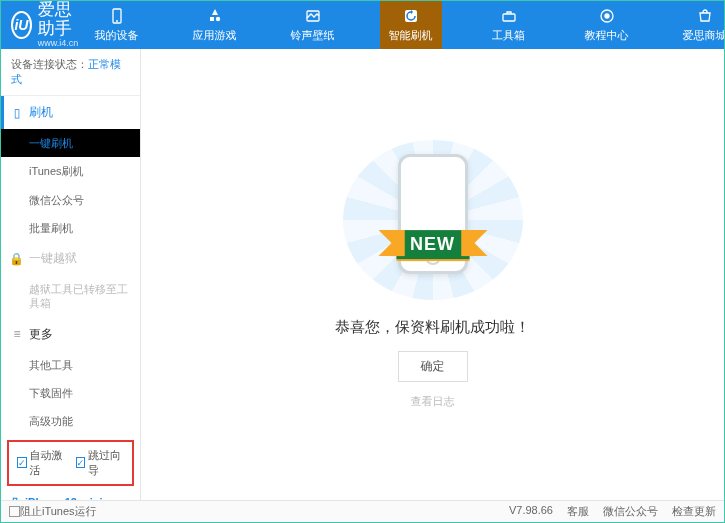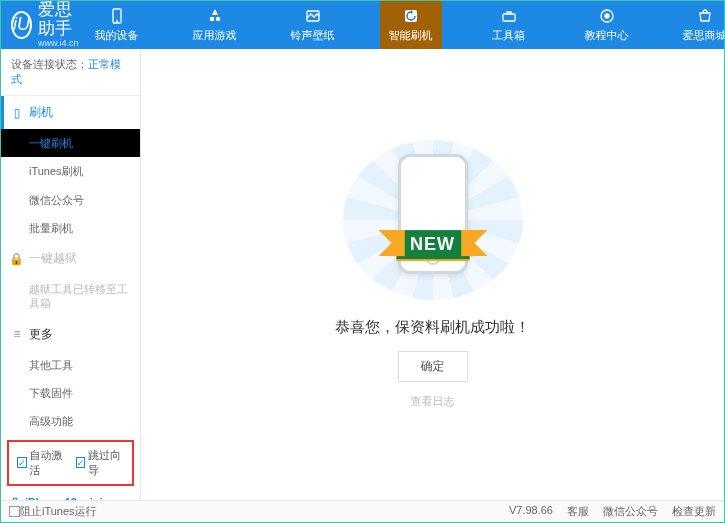--- a/index.html
+++ b/index.html
@@ -1,19 +1,19 @@
 <!DOCTYPE html>
 <html><head>
 <meta charset="utf-8">
 <style>
 * { margin: 0; padding: 0; box-sizing: border-box; }
 body { font-family: "Microsoft YaHei", sans-serif; font-size: 12px; background: #fff; width: 725px; height: 523px; border: 1px solid #3bc7a8; overflow: hidden; }
 .titlebar { height: 48px; background: #1e88e5; display: flex; align-items: center; color: #fff; padding: 0 10px; }
 .logo-area { display: flex; align-items: center; gap: 6px; width: 130px; }
-.logo-circle { width: 28px; height: 28px; border: 2px solid #fff; border-radius: 50%; display: flex; align-items: center; justify-content: center; font-weight: normal; font-style: italic; font-size: 18px; }
+.logo-circle { width: 28px; height: 28px; border: 2px solid #fff; border-radius: 50%; display: flex; align-items: center; justify-content: center; font-weight: bold; font-style: italic; font-size: 14px; }
 .logo-text { line-height: 1.1; }
 .logo-text .t1 { font-size: 17px; }
 .logo-text .t2 { font-size: 9px; opacity: 0.8; }
 .navbar { display: flex; flex: 1; height: 100%; gap: 36px; }
 .nav-item { width: 62px; display: flex; flex-direction: column; align-items: center; justify-content: center; gap: 3px; font-size: 11px; cursor: pointer; }
 .nav-item.active { background: #a16207; }
 .nav-icon { width: 18px; height: 18px; display: flex; align-items: center; justify-content: center; }
 .win-controls { display: flex; gap: 8px; align-items: center; margin-left: auto; }
 .win-btn { width: 16px; height: 16px; display: flex; align-items: center; justify-content: center; opacity: 0.9; cursor: pointer; font-size: 12px; }
 .circ-btn { width: 24px; height: 24px; border: 1.5px solid rgba(255,255,255,0.7); border-radius: 50%; display: flex; align-items: center; justify-content: center; margin-left: 4px; cursor: pointer; }

